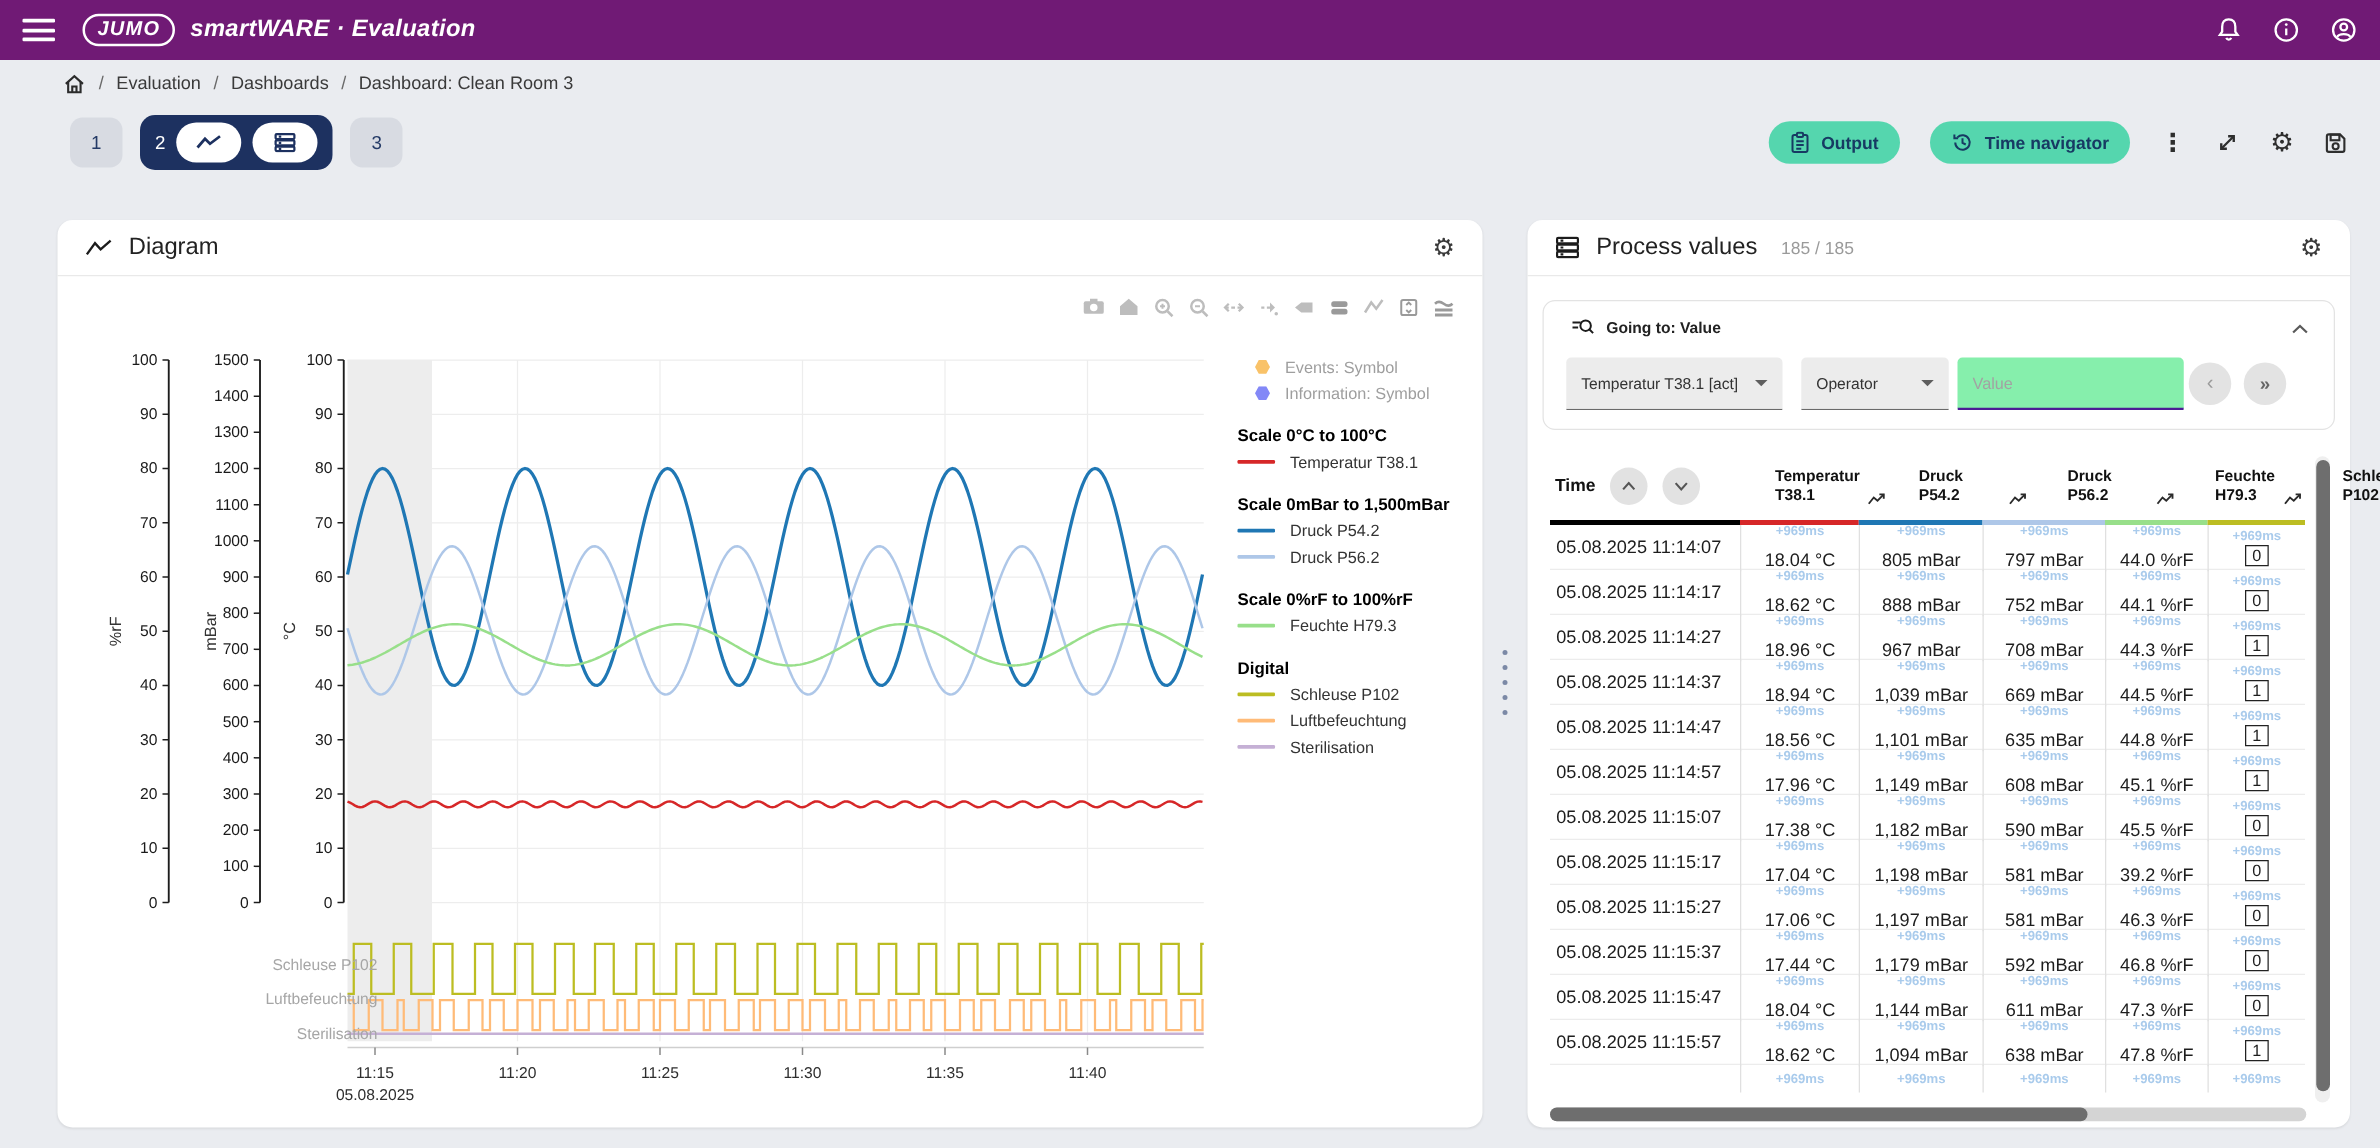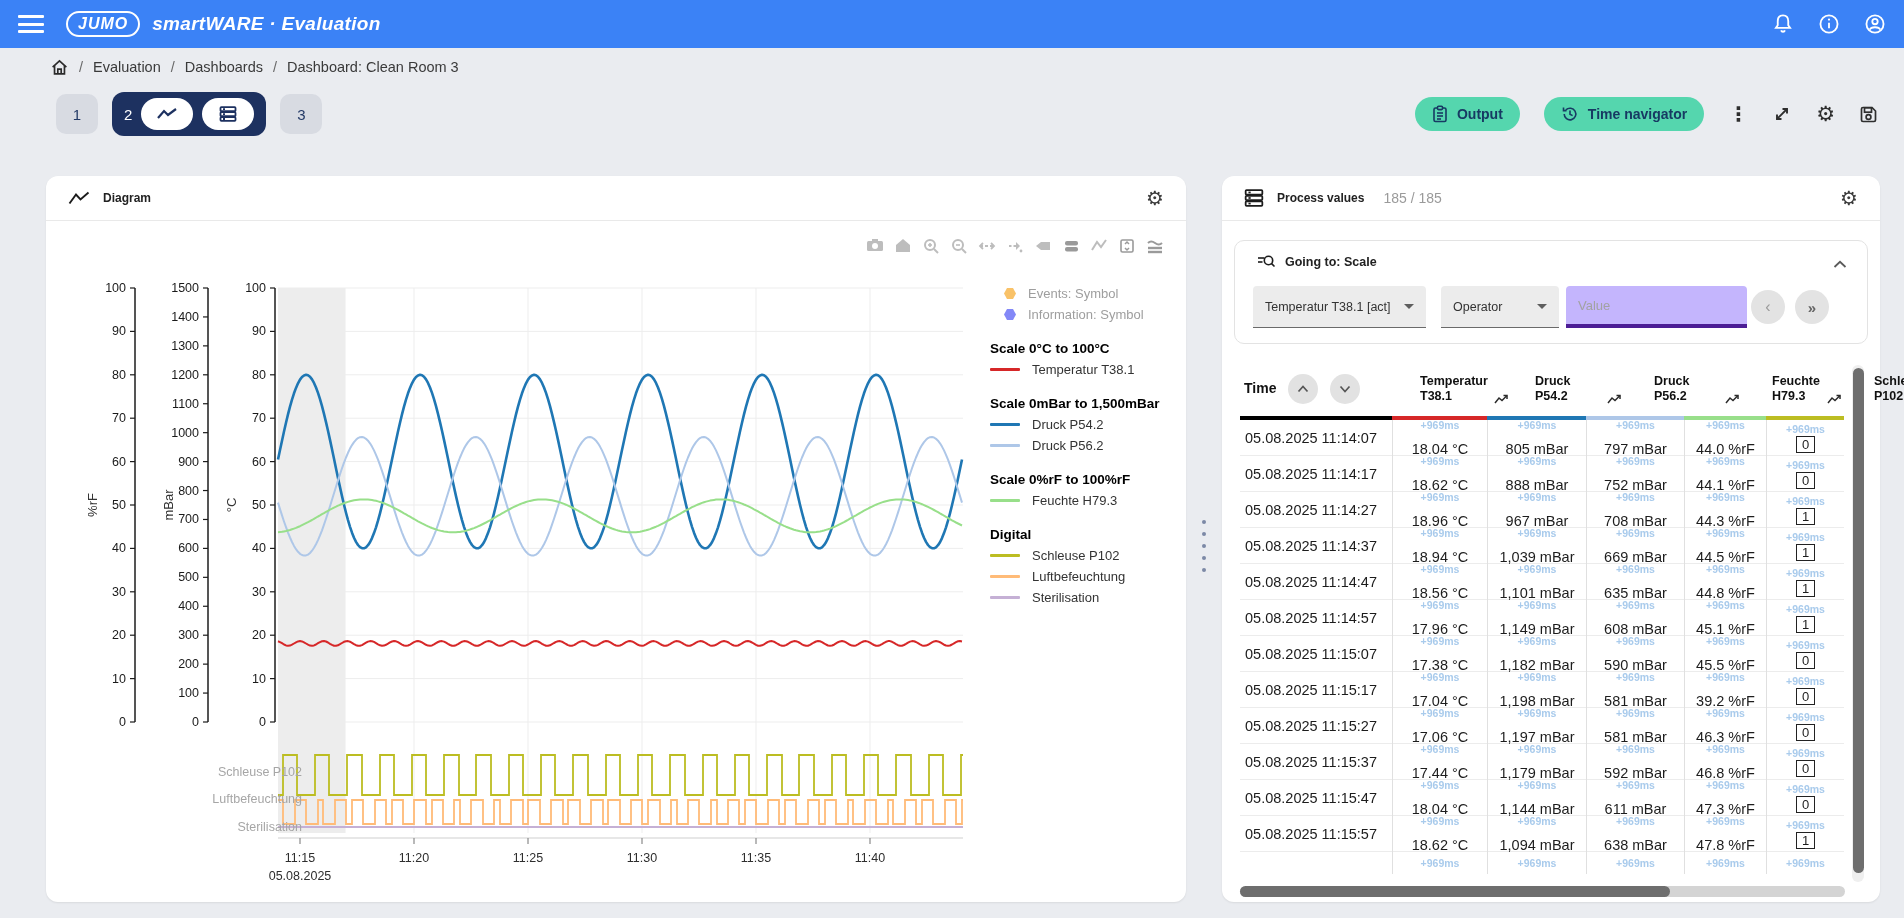--- a/index.html
+++ b/index.html
@@ -1,20 +1,20 @@
 <!DOCTYPE html>
 <html><head>
 <meta charset="utf-8">
 <style>
   * { margin:0; padding:0; box-sizing:border-box; }
   html,body { width:1904px; height:918px; overflow:hidden;
     font-family:"Liberation Sans","DejaVu Sans",sans-serif; background:#eaecf0; }
 
   
-  .topbar { height:48px; background:#3b82f6; display:flex; align-items:center; padding:0 18px; }
+  .topbar { height:48px; background:#701a75; display:flex; align-items:center; padding:0 18px; }
   .hamburger { width:26px; height:18px; display:flex; flex-direction:column; justify-content:space-between; cursor:pointer; margin-right:22px; }
   .hamburger span { display:block; height:3px; background:#fff; border-radius:1px; }
   .logo-box { border:2px solid #fff; border-radius:14px; padding:2px 10px; color:#fff;
     font-weight:700; font-style:italic; font-size:16px; letter-spacing:1px; }
   .app-title { color:#fff; font-style:italic; font-weight:700; font-size:19px; margin-left:12px; letter-spacing:.3px; }
   .topbar-right { margin-left:auto; display:flex; align-items:center; gap:24px; }
   .tb-icon { width:22px; height:22px; cursor:pointer; }
 
   
   .crumbrow { height:38px; display:flex; align-items:center; padding-left:50px; gap:10px; font-size:14.5px; color:#3a3a3a; }
@@ -34,21 +34,21 @@
     padding:0 17px; color:#173a63; font-weight:700; font-size:14px; cursor:pointer; }
   .act-icon { color:#2e2e2e; cursor:pointer; display:flex; align-items:center; }
   .glyph { font-family:"DejaVu Sans",sans-serif; }
 
   
   main { position:relative; height:776px; }
   .card { position:absolute; background:#fff; border-radius:12px; box-shadow:0 1px 2px rgba(0,0,0,.08); }
   #diagram-card { left:46px; top:34px; width:1140px; height:726px; }
   #process-card { left:1222px; top:34px; width:658px; height:726px; }
   .card-head { height:45px; border-bottom:1px solid #e9e9e9; display:flex; align-items:center; padding:0 22px; gap:13px; }
-  .card-title { font-size:12px; color:#222; font-weight:700; }
+  .card-title { font-size:19px; color:#222; font-weight:400; }
   .count { color:#9a9a9a; font-size:14px; margin-left:6px; }
   .gear { margin-left:auto; font-size:20px; color:#3a3a3a; cursor:pointer; font-family:"DejaVu Sans",sans-serif; }
 
   
   #chart-area { position:relative; height:681px; }
   #chart-toolbar { position:absolute; top:16px; right:22px; display:flex; gap:10px; z-index:3; }
   #chart-toolbar svg { cursor:pointer; }
   #plot { position:absolute; left:0; top:0; }
   #legend { position:absolute; left:944px; top:62px; width:196px; font-size:13px; }
   .lg-marker { display:flex; align-items:center; gap:12px; height:21px; color:#9e9e9e; padding-left:14px; cursor:pointer; }
@@ -57,21 +57,21 @@
   .lg-item { display:flex; align-items:center; gap:12px; height:21px; color:#333; cursor:pointer; }
   .lg-swatch { width:30px; height:3px; border-radius:1px; flex:0 0 auto; }
 
   
   .filter-card { position:absolute; left:12px; top:64px; width:634px; height:104px; border:1px solid #e3e3e3; border-radius:10px; background:#fff; }
   .filter-title { position:absolute; left:22px; top:13px; display:flex; align-items:center; gap:9px; font-size:12.5px; font-weight:700; color:#222; }
   .filter-collapse { position:absolute; right:20px; top:14px; cursor:pointer; }
   .fselect { position:absolute; height:42px; background:#ececec; border-bottom:1px solid #6a6a6a; border-radius:4px 4px 0 0;
     display:flex; align-items:center; justify-content:space-between; padding:0 12px; font-size:12.5px; color:#333; cursor:pointer; }
   .caret { width:0; height:0; border-left:5px solid transparent; border-right:5px solid transparent; border-top:5px solid #5e5e5e; }
-  .finput { position:absolute; height:42px; background:#c4b5fd; border:none; border-bottom:4px solid #4c1d95;
+  .finput { position:absolute; height:42px; background:#86efac; border:none; border-bottom:2px solid #4c1d95;
     border-radius:4px 4px 0 0; padding:0 12px; font-size:13px; color:#333; font-family:inherit; }
   .finput::placeholder { color:#a2a2a2; }
   .roundbtn { position:absolute; width:34px; height:34px; border-radius:50%; background:#e3e3e3;
     display:flex; align-items:center; justify-content:center; cursor:pointer; font-size:16px; color:#9b9b9b; }
   .roundbtn.dark { color:#666; font-size:15px; font-weight:700; }
 
   
   .grid6 { display:grid; grid-template-columns:152px 95px 99px 98px 82px 78px; }
   #thead { position:absolute; left:18px; top:189px; width:604px; height:51px;gap:20px; }
   .th { display:flex; align-items:center; font-size:12.5px; font-weight:700; color:#111; line-height:1.15; padding:0 4px 4px 8px; }
@@ -449,21 +449,21 @@
     </div>
 
     <div class="filter-card">
       <div class="filter-title">
         <svg width="19" height="15" viewBox="0 0 19 15" fill="none" stroke="#1c1c1c" stroke-width="1.6">
           <line x1="1" y1="4" x2="7.5" y2="4"></line>
             <line x1="1" y1="8" x2="5.5" y2="8"></line>
           <circle cx="11.5" cy="6.5" r="4.2"></circle>
             <line x1="14.6" y1="9.6" x2="17.5" y2="12.5"></line>
         </svg>
-        <span>Going to: Scale</span>
+        <span>Going to: Value</span>
       </div>
       <span class="filter-collapse">
         <svg width="14" height="9" viewBox="0 0 14 9" fill="none" stroke="#5a5a5a" stroke-width="1.8">
             <polyline points="1.5,7 7,1.8 12.5,7"></polyline>
           </svg>
       </span>
       <div class="fselect" style="left:18px;top:45px;width:173px">
         <span>Temperatur T38.1 [act]</span>
         <span class="caret"></span>
       </div>

